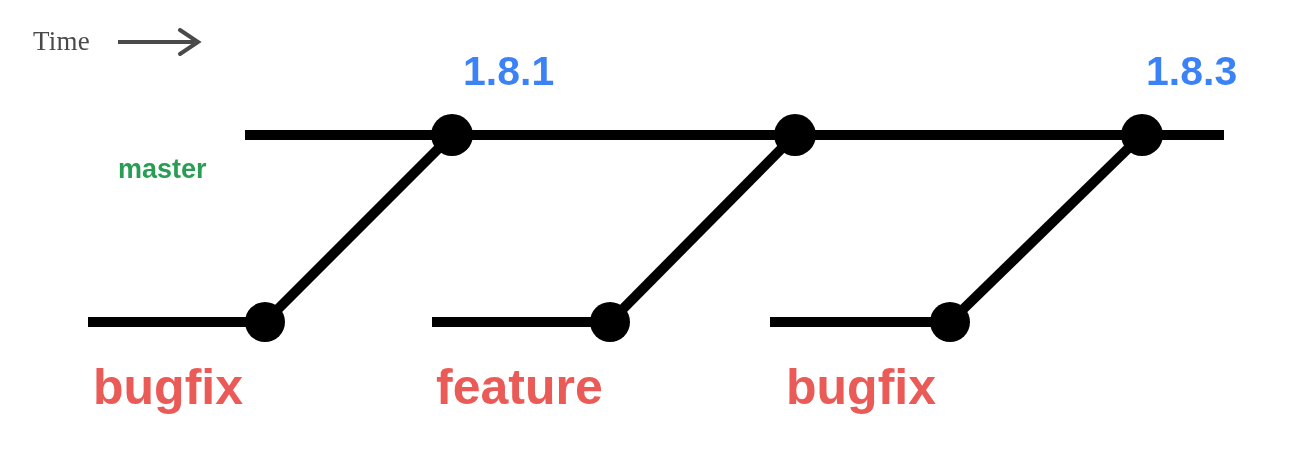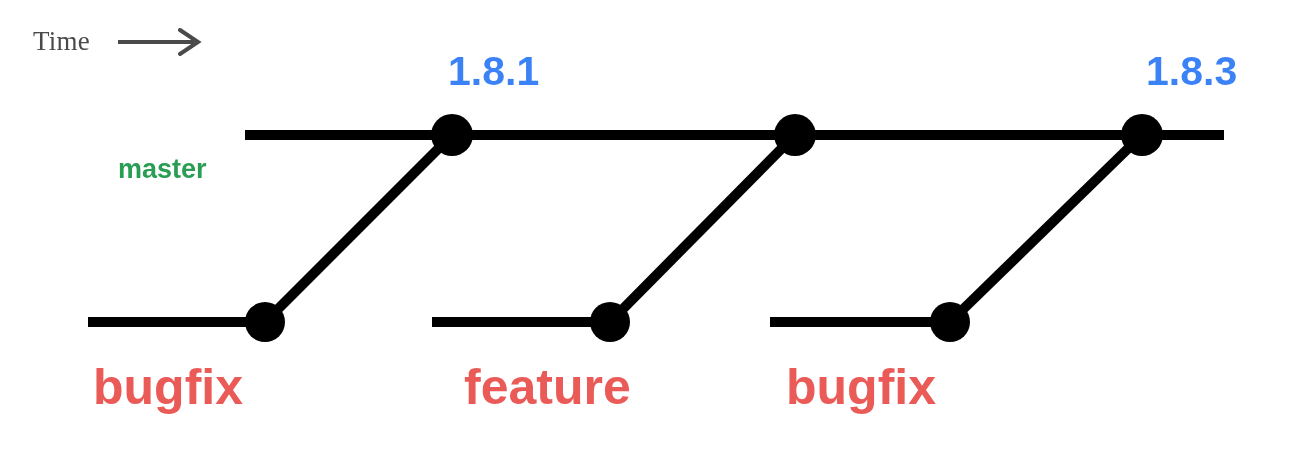--- a/index.html
+++ b/index.html
@@ -81,25 +81,25 @@
 
   <div class="time-arrow-wrap">
     <svg width="92" height="28" viewBox="0 0 92 28" aria-hidden="true">
       <line x1="0" y1="14" x2="76" y2="14" stroke="#4a4a4a" stroke-width="4" stroke-linecap="butt"></line>
       <polyline points="62,2 80,14 62,26" fill="none" stroke="#4a4a4a" stroke-width="4" stroke-linecap="round" stroke-linejoin="miter"></polyline>
     </svg>
   </div>
 
   <div class="branch-name-master">master</div>
 
-  <div class="version-tag" style="left:448px;text-align:right;">1.8.1</div>
+  <div class="version-tag" style="left:463px;text-align:right;">1.8.1</div>
   <div class="version-tag" style="left:1146px;">1.8.3</div>
 
   <div class="branch-label" style="left:93px;">bugfix</div>
-  <div class="branch-label" style="left:436px;margin-left:28px;">feature</div>
+  <div class="branch-label" style="left:436px;">feature</div>
   <div class="branch-label" style="left:786px;">bugfix</div>
 
   <svg id="diagram-svg" viewBox="0 0 1310 456">
 
     <g>
       <line x1="265" y1="322" x2="452" y2="135" stroke="#000000" stroke-width="10" stroke-linecap="butt"></line>
       <line x1="610" y1="322" x2="795" y2="135" stroke="#000000" stroke-width="10" stroke-linecap="butt"></line>
       <line x1="950" y1="322" x2="1142" y2="135" stroke="#000000" stroke-width="10" stroke-linecap="butt"></line>
     </g>
 

